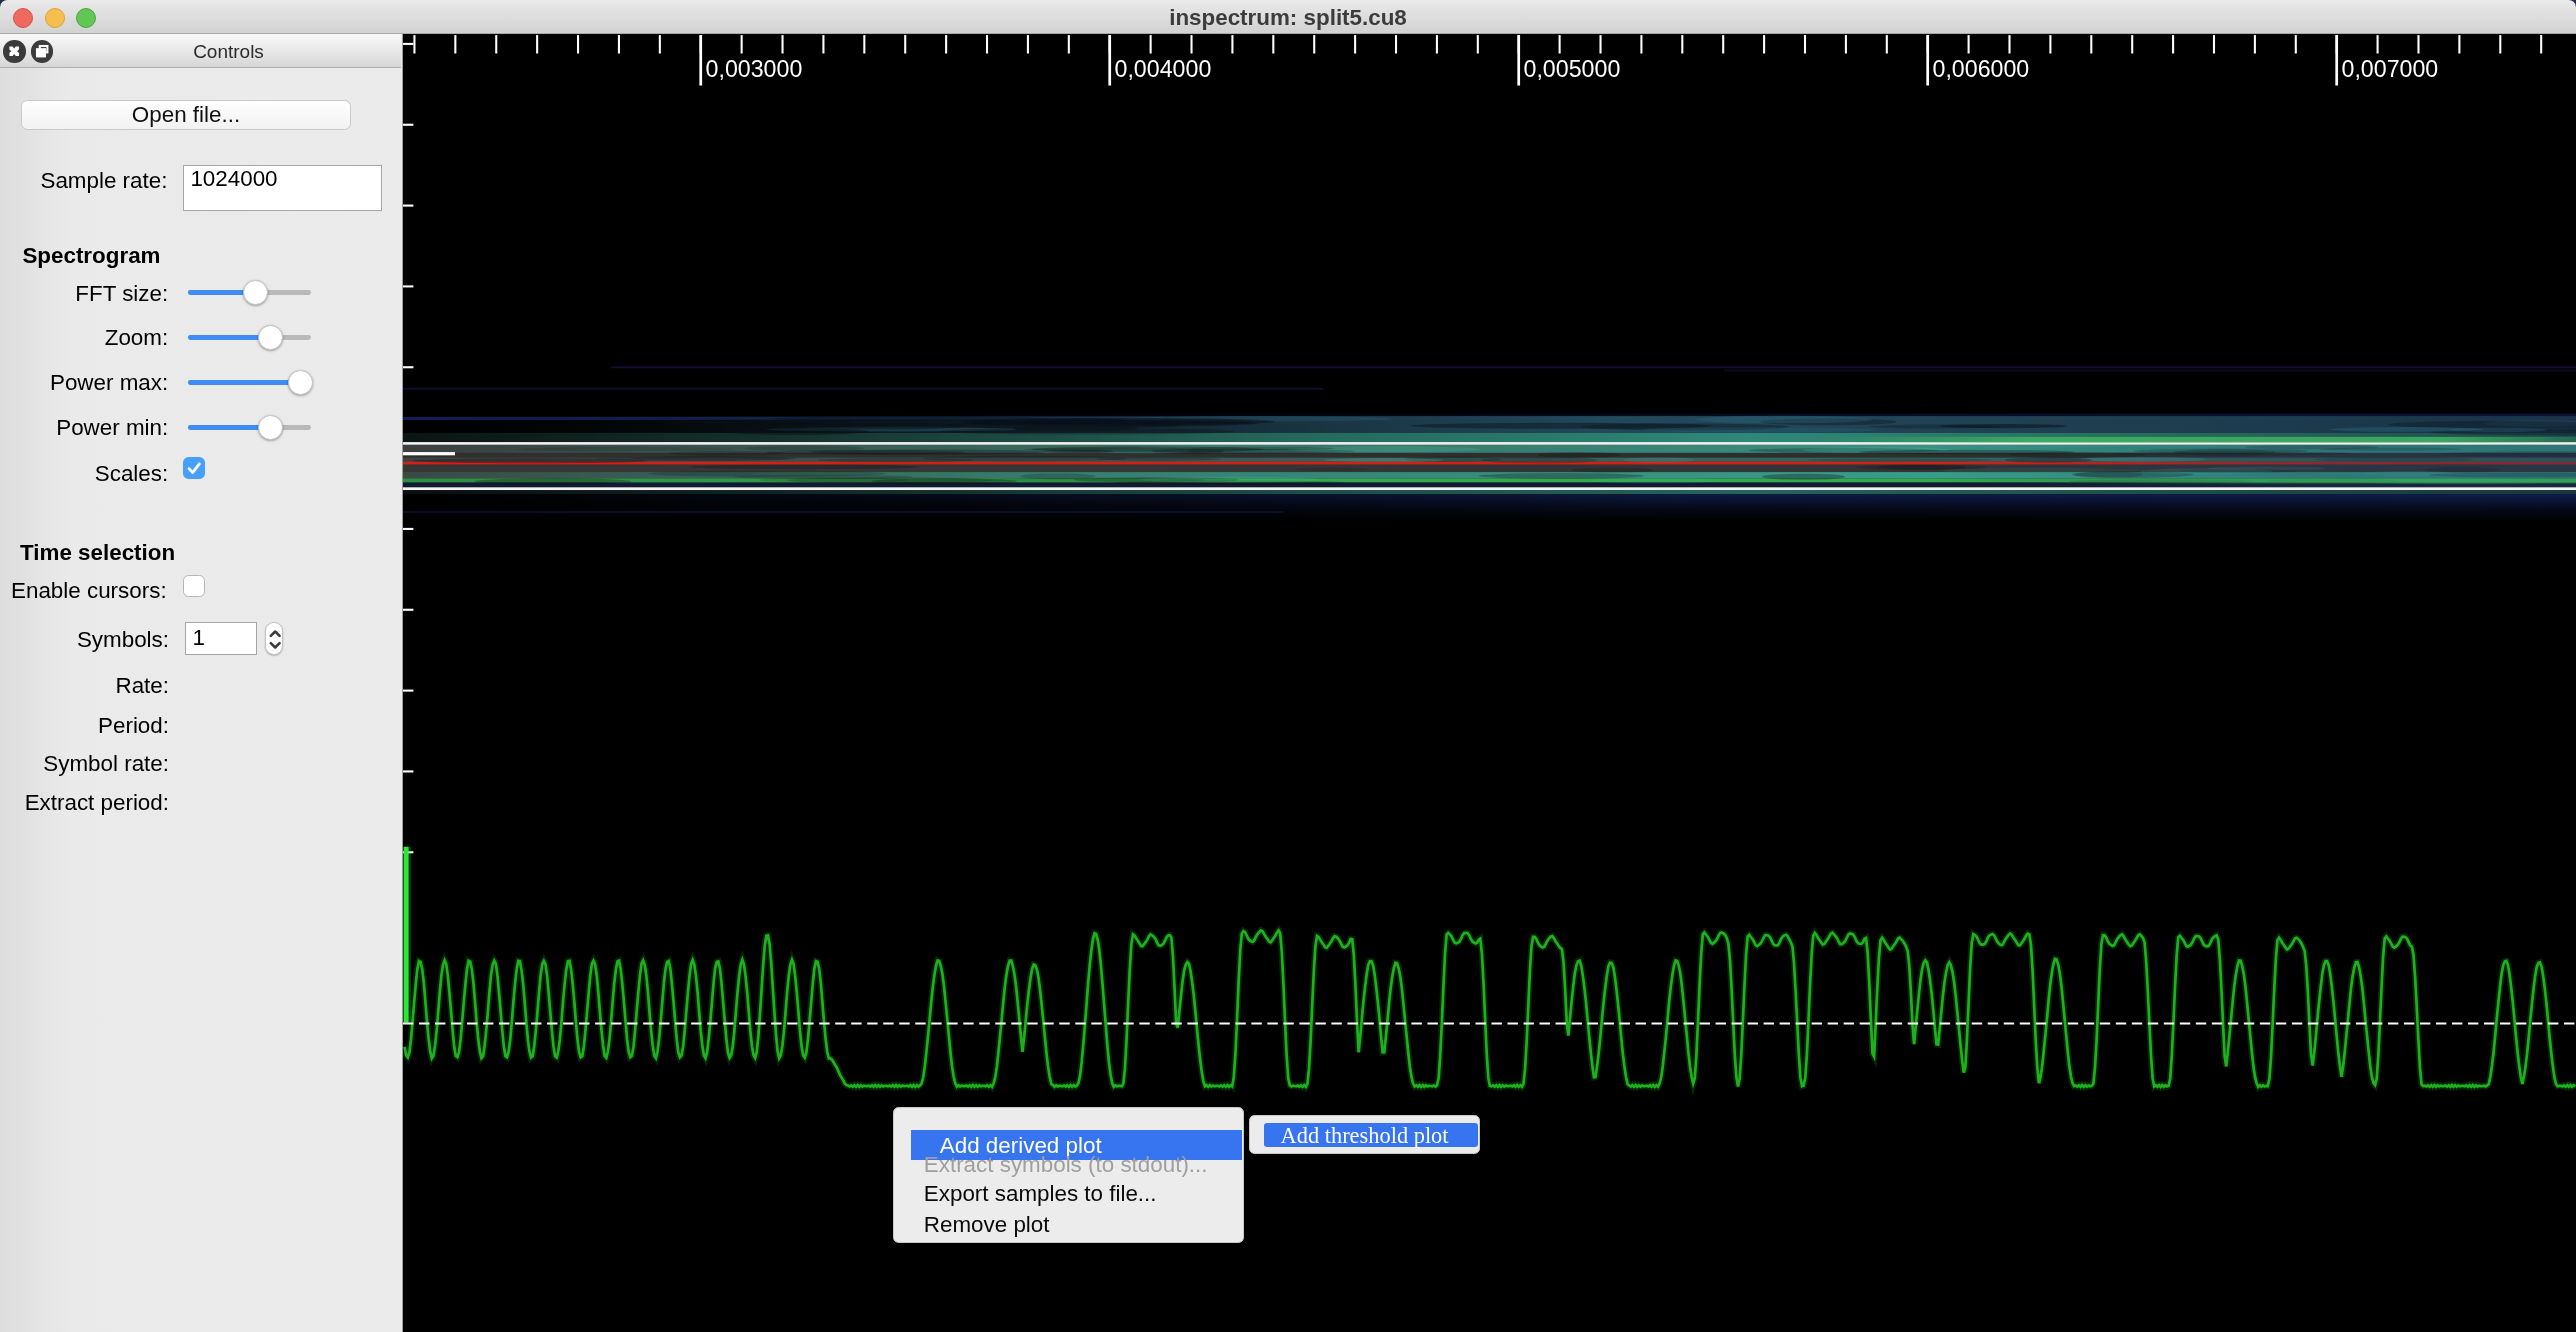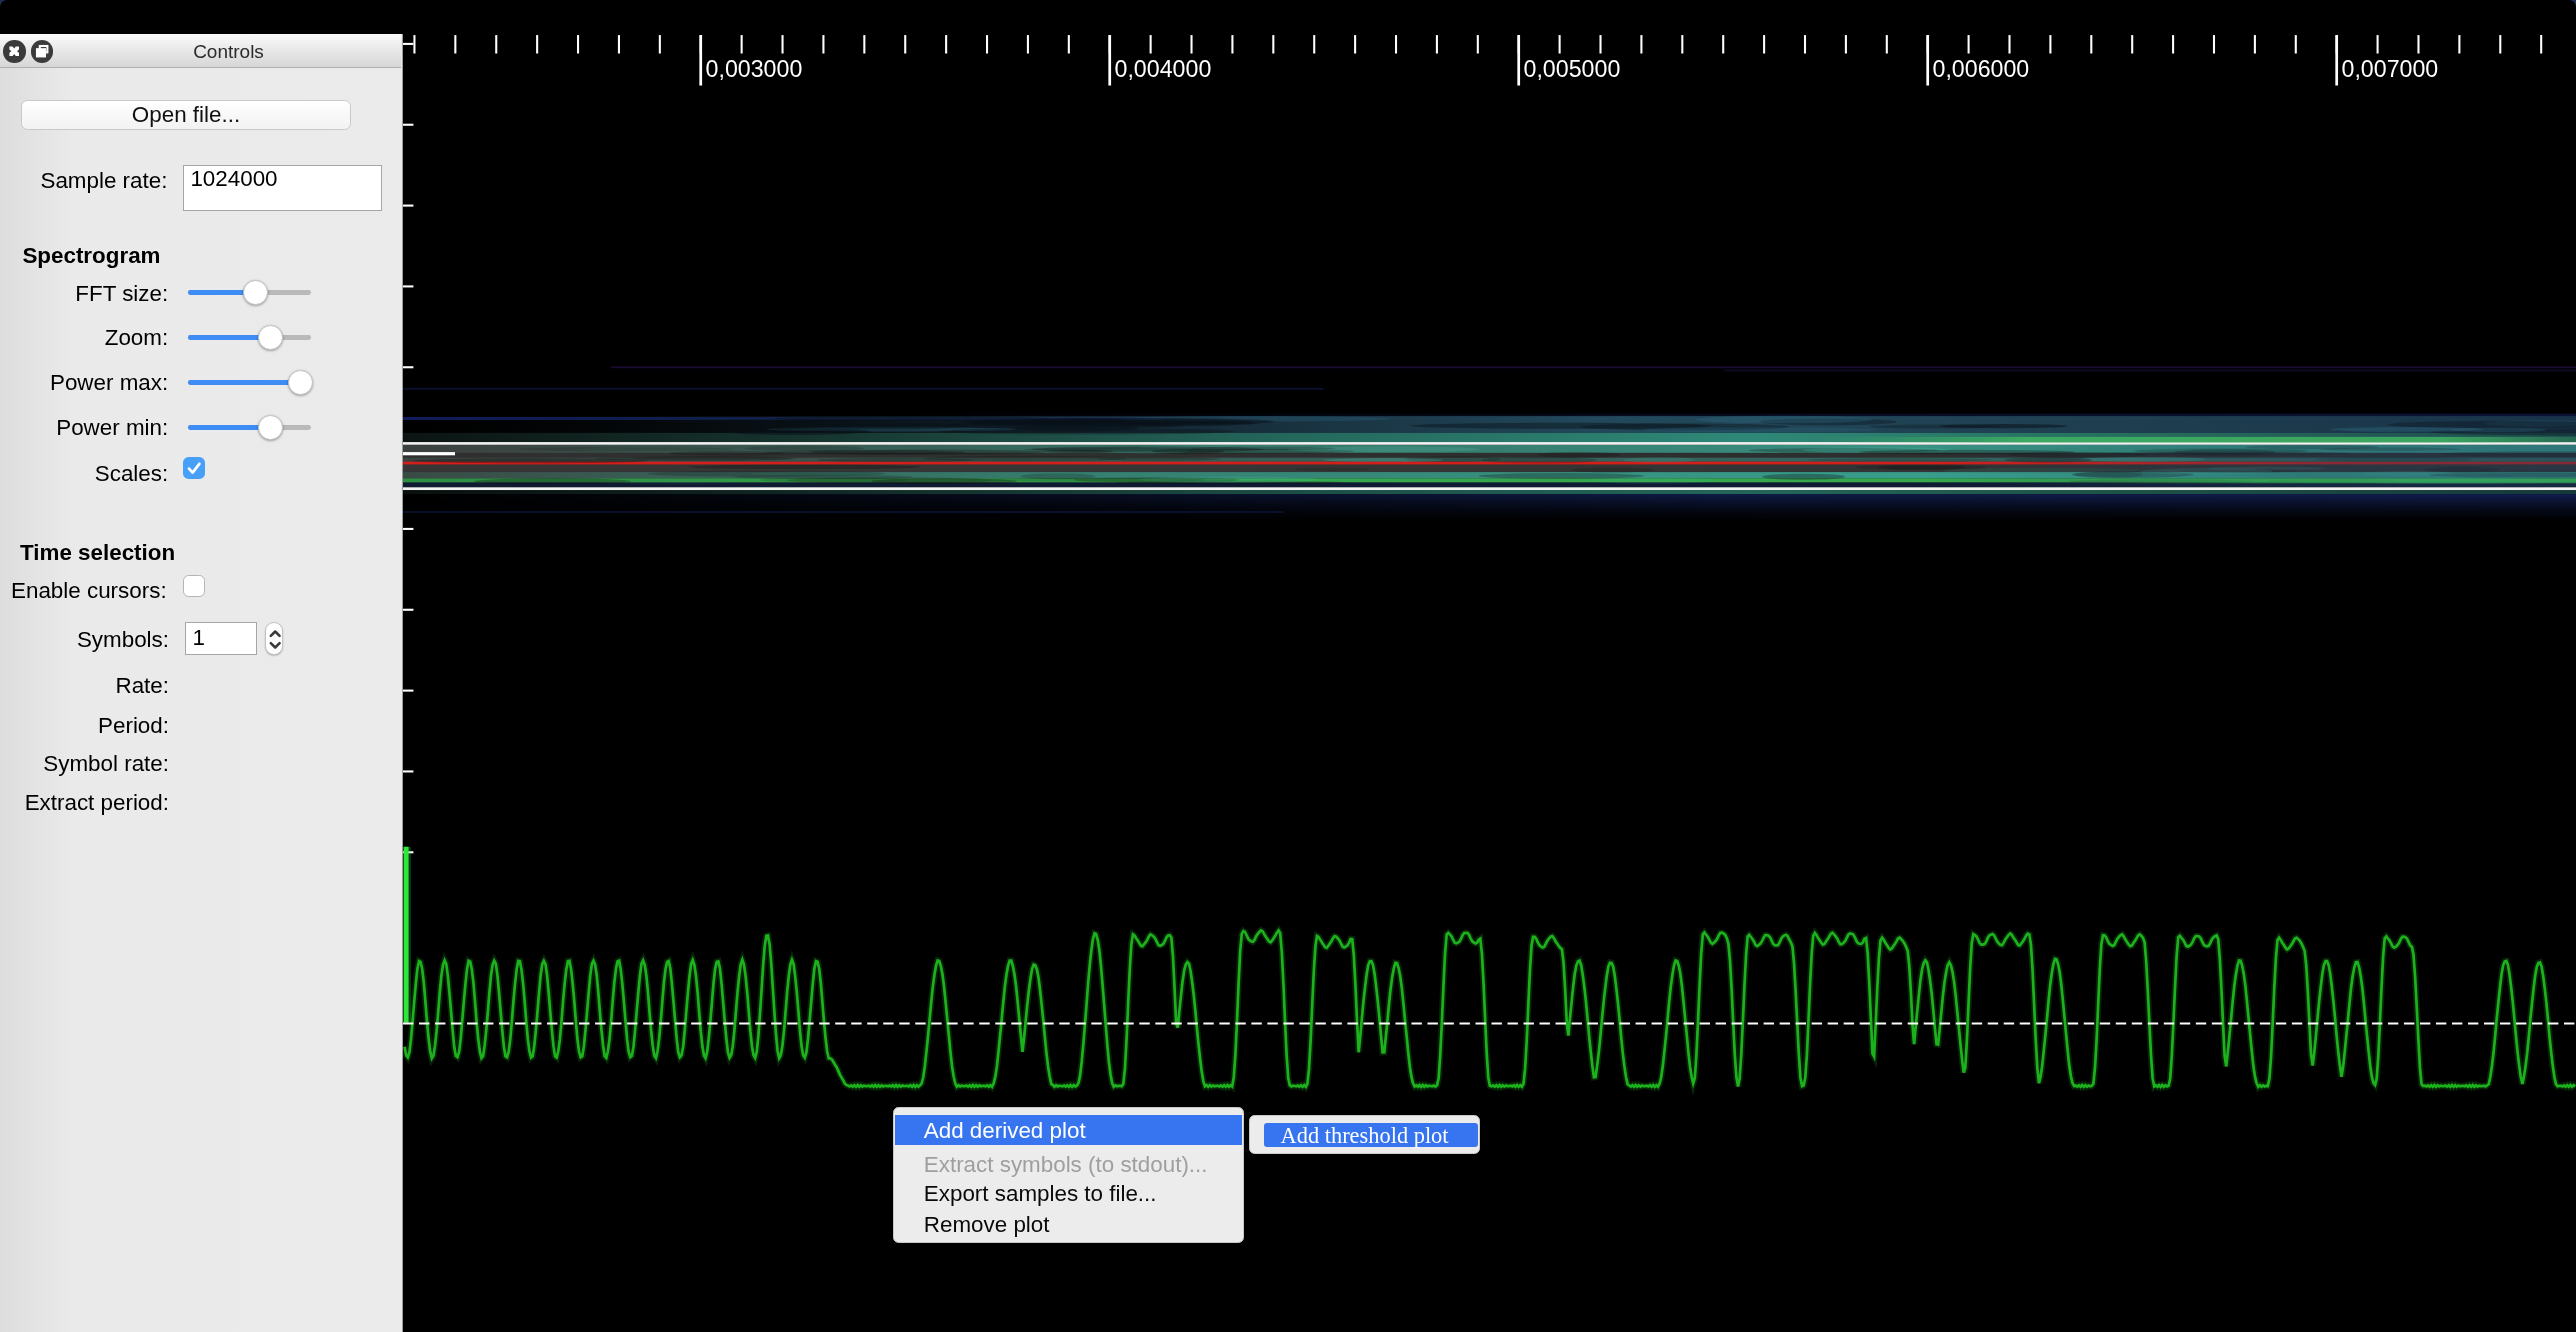--- a/index.html
+++ b/index.html
@@ -54,20 +54,26 @@
 .mi { position:absolute; left:0.8px; right:0.8px; height:30px; }
 .mi.sel { background:#3674f0; color:#fff; }
 .mi span { position:absolute; left:29px; top:3.2px; }
 #menu2row { position:absolute; left:13.6px; right:0.8px; top:7.2px; height:24px; border-radius:3.2px;
   background:#3674f0; color:#fff; }
 #menu2row span { position:absolute; left:17px; top:0px; }
 </style>
 </head>
 <body>
 <div id="win">
+  <div id="titlebar">
+    <div class="tl" id="tl-r"></div>
+      <div class="tl" id="tl-y"></div>
+      <div class="tl" id="tl-g"></div>
+    <div class="title">inspectrum: split5.cu8</div>
+  </div>
 
   <div id="sidebar">
     <div id="sbhead">
       <div class="t">Controls</div>
       <div class="dockbtn" id="dock1">
           <svg width="22.4" height="22.4" viewBox="0 0 28 28">
             <path d="M8 8 L12 8 L14 10.5 L16 8 L20 8 L20 12 L17.5 14 L20 16 L20 20 L16 20 L14 17.5 L12 20 L8 20 L8 16 L10.5 14 L8 12 Z" fill="#fff"></path>
           </svg>
         </div>
       <div class="dockbtn" id="dock2">
@@ -434,21 +440,21 @@
 <rect x="0" y="522" width="65" height="4" fill="#ffffff"></rect>
 <polyline points="2,1264.9 4,1275.7 6,1278.3 8,1272.0 10,1255.4 12,1232.6 14,1209.0 16,1186.3 18,1167.4 20,1157.9 22,1158.9 24,1168.0 26,1185.0 28,1209.0 30,1233.9 32,1254.8 34,1271.0 36,1279.4 38,1276.2 40,1263.6 42,1245.1 44,1221.7 46,1196.3 48,1175.7 50,1162.6 52,1157.0 54,1161.3 56,1176.3 58,1197.4 60,1220.5 62,1244.6 64,1265.0 66,1276.2 68,1278.0 70,1271.7 72,1255.9 74,1232.7 76,1208.5 78,1186.4 80,1167.9 82,1157.6 84,1158.6 86,1168.4 88,1185.2 90,1208.5 92,1234.0 94,1255.3 96,1270.7 98,1279.1 100,1276.7 102,1263.7 104,1244.6 106,1221.8 108,1196.7 110,1175.3 112,1162.3 114,1157.5 116,1161.3 118,1175.8 120,1197.5 122,1221.0 124,1244.2 126,1264.7 128,1276.7 130,1278.1 132,1271.1 134,1256.0 136,1233.2 138,1208.1 140,1186.2 142,1168.4 144,1157.6 146,1158.1 148,1168.6 150,1185.6 152,1208.1 154,1233.7 156,1255.8 158,1270.7 160,1278.5 162,1276.9 164,1264.1 166,1244.2 168,1221.5 170,1197.2 172,1175.3 174,1161.8 176,1157.7 178,1161.7 180,1175.4 182,1197.3 184,1221.5 186,1244.2 188,1264.2 190,1276.9 192,1278.5 194,1270.7 196,1255.8 198,1233.7 200,1208.1 202,1185.7 204,1168.6 206,1158.0 208,1157.7 210,1168.4 212,1186.1 214,1208.1 216,1233.2 218,1256.0 220,1271.1 222,1278.1 224,1276.7 226,1264.6 228,1244.2 230,1221.1 232,1197.5 234,1175.7 236,1161.4 238,1157.5 240,1162.3 242,1175.3 244,1196.8 246,1221.8 248,1244.6 250,1263.7 252,1276.8 254,1279.0 256,1270.6 258,1255.4 260,1234.0 262,1208.4 264,1185.2 266,1168.5 268,1158.5 270,1157.6 272,1168.0 274,1186.4 276,1208.4 278,1232.8 280,1255.9 282,1271.6 284,1278.0 286,1276.3 288,1264.9 290,1244.5 292,1220.6 294,1197.4 296,1176.2 298,1161.2 300,1157.1 302,1162.6 304,1175.6 306,1196.3 308,1221.7 310,1245.1 312,1263.6 314,1276.3 316,1279.3 318,1270.9 320,1254.9 322,1233.9 324,1208.9 326,1185.0 328,1168.1 330,1158.9 332,1157.8 334,1167.5 336,1186.4 338,1208.9 340,1232.6 342,1255.5 344,1272.0 346,1278.2 348,1275.8 350,1264.9 352,1245.0 354,1220.4 356,1197.0 358,1176.6 360,1161.5 362,1156.6 364,1162.6 366,1176.1 368,1196.1 370,1221.3 372,1245.5 374,1263.8 376,1275.8 378,1279.3 380,1271.4 382,1254.6 384,1233.5 386,1209.4 388,1185.2 390,1167.6 392,1158.9 394,1158.3 396,1167.2 398,1186.0 400,1209.3 402,1232.8 404,1255.0 406,1272.0 408,1278.7 410,1275.5 412,1264.6 414,1245.4 416,1220.6 418,1196.5 420,1176.7 422,1162.0 424,1156.3 426,1162.2 428,1176.5 430,1196.3 432,1220.8 434,1245.5 436,1264.3 438,1275.5 440,1279.0 442,1271.5 444,1251.4 446,1224.2 448,1193.8 450,1163.1 452,1138.8 454,1126.5 456,1125.9 458,1136.7 460,1159.7 462,1190.3 464,1221.1 466,1248.9 468,1270.2 470,1279.2 472,1275.6 474,1264.0 476,1245.6 478,1221.0 480,1196.2 482,1176.4 484,1162.4 486,1156.4 488,1161.7 490,1176.7 492,1196.7 494,1220.4 496,1245.3 498,1264.8 500,1275.6 502,1278.5 504,1272.0 506,1255.2 508,1232.6 510,1209.2 512,1186.2 514,1167.3 516,1158.1 518,1158.9 520,1167.8 522,1185.1 524,1209.2 526,1233.7 528,1254.7 530,1271.2 532,1279.5 534,1279.5 536,1281.0 538,1284.4 540,1287.8 542,1290.9 544,1295.4 546,1300.1 548,1303.5 550,1306.9 552,1310.7 554,1312.9 556,1313.4 558,1314.5 560,1313.3 562,1314.9 564,1313.0 566,1315.1 568,1312.9 570,1315.0 572,1313.1 574,1314.7 576,1313.6 578,1314.1 580,1314.1 582,1313.6 584,1314.7 586,1313.1 588,1315.0 590,1312.9 592,1315.1 594,1313.0 596,1314.9 598,1313.3 600,1314.5 602,1313.8 604,1313.9 606,1314.4 608,1313.4 610,1314.8 612,1313.0 614,1315.1 616,1312.9 618,1315.0 620,1313.1 622,1314.7 624,1313.5 626,1314.2 628,1314.0 630,1313.7 632,1314.6 634,1313.2 636,1315.0 638,1312.9 640,1315.1 642,1312.9 644,1314.9 646,1313.2 648,1310.6 650,1303.1 652,1289.3 654,1271.0 656,1251.5 658,1230.7 660,1208.9 662,1189.8 664,1175.1 666,1163.7 668,1157.1 670,1157.8 672,1164.1 674,1174.3 676,1189.8 678,1209.7 680,1230.3 682,1250.9 684,1271.7 686,1289.6 688,1302.2 690,1310.7 692,1315.0 694,1313.2 696,1314.6 698,1313.6 700,1314.1 702,1314.2 704,1313.5 706,1314.7 708,1313.1 710,1315.0 712,1312.9 714,1315.1 716,1313.0 718,1314.9 720,1313.3 722,1314.4 724,1313.9 726,1313.8 728,1314.4 730,1313.3 732,1314.9 734,1313.0 736,1315.1 738,1310.5 740,1302.7 742,1289.6 744,1271.2 746,1251.1 748,1230.7 750,1209.3 752,1189.6 754,1174.8 756,1164.0 758,1157.3 760,1157.4 762,1164.1 764,1174.7 766,1189.6 768,1209.4 770,1230.6 772,1251.0 774,1271.3 776,1254.0 778,1232.9 780,1212.0 782,1194.4 784,1179.5 786,1167.8 788,1162.4 790,1163.3 792,1168.3 794,1178.5 796,1194.4 798,1213.0 800,1232.3 802,1253.2 804,1273.5 806,1289.9 808,1302.4 810,1311.4 812,1312.9 814,1315.0 816,1313.2 818,1314.6 820,1313.7 822,1314.0 824,1314.3 826,1313.5 828,1314.8 830,1313.1 832,1315.1 834,1312.9 836,1315.1 838,1313.0 840,1314.8 842,1313.4 844,1310.3 846,1300.7 848,1283.6 850,1261.9 852,1238.2 854,1212.4 856,1186.0 858,1163.2 860,1145.0 862,1130.8 864,1123.3 866,1124.2 868,1131.3 870,1143.9 872,1163.3 874,1187.1 876,1211.9 878,1237.4 880,1262.8 882,1284.1 884,1299.6 886,1310.3 888,1314.9 890,1313.3 892,1314.4 894,1313.8 896,1313.9 898,1314.4 900,1311.3 902,1292.5 904,1256.4 906,1211.8 908,1169.2 910,1137.1 912,1124.5 914,1125.9 916,1129.4 918,1132.3 920,1135.5 922,1138.8 924,1139.3 926,1136.9 928,1134.3 930,1131.2 932,1127.0 934,1124.7 936,1125.7 938,1127.5 940,1130.0 942,1134.3 944,1138.0 946,1138.7 948,1137.9 950,1136.5 952,1132.8 954,1128.2 956,1126.0 958,1125.6 960,1128.5 962,1151.6 964,1191.5 966,1236.0 968,1241.2 970,1220.7 972,1201.4 974,1183.4 976,1169.8 978,1162.3 980,1159.3 982,1161.3 984,1170.3 986,1184.2 988,1200.6 990,1220.3 992,1242.3 994,1262.7 996,1280.6 998,1296.6 1000,1308.2 1002,1314.3 1004,1312.9 1006,1315.1 1008,1313.0 1010,1314.8 1012,1313.4 1014,1314.4 1016,1313.9 1018,1313.8 1020,1314.5 1022,1313.3 1024,1314.9 1026,1313.0 1028,1315.1 1030,1312.9 1032,1315.0 1034,1313.1 1036,1314.7 1038,1303.1 1040,1274.9 1042,1233.4 1044,1186.1 1046,1145.9 1048,1123.6 1050,1120.4 1052,1121.6 1054,1125.7 1056,1129.9 1058,1132.1 1060,1133.5 1062,1133.9 1064,1131.2 1066,1126.9 1068,1123.9 1070,1121.6 1072,1119.6 1074,1120.6 1076,1124.3 1078,1127.6 1080,1130.4 1082,1133.5 1084,1134.5 1086,1132.1 1088,1129.0 1090,1126.1 1092,1122.3 1094,1119.7 1096,1123.2 1098,1146.9 1100,1186.0 1102,1232.4 1104,1275.3 1106,1303.8 1108,1313.2 1110,1314.5 1112,1313.7 1114,1314.0 1116,1314.3 1118,1313.5 1120,1314.8 1122,1313.1 1124,1315.1 1126,1312.9 1128,1315.1 1130,1311.2 1132,1292.7 1134,1257.3 1136,1212.8 1138,1170.6 1140,1139.2 1142,1126.6 1144,1127.7 1146,1131.4 1148,1134.5 1150,1137.4 1152,1140.6 1154,1141.4 1156,1139.0 1158,1136.1 1160,1133.2 1162,1129.2 1164,1126.7 1166,1127.5 1168,1129.7 1170,1132.1 1172,1136.1 1174,1140.0 1176,1140.9 1178,1139.8 1180,1138.3 1182,1134.9 1184,1130.3 1186,1130.5 1188,1151.1 1190,1188.0 1192,1232.9 1194,1271.9 1196,1251.9 1198,1229.7 1200,1209.0 1202,1190.8 1204,1174.6 1206,1162.9 1208,1158.0 1210,1158.2 1212,1163.0 1214,1174.4 1216,1190.8 1218,1209.2 1220,1229.6 1222,1251.8 1224,1272.0 1226,1271.9 1228,1252.5 1230,1232.3 1232,1211.1 1234,1192.0 1236,1177.6 1238,1166.8 1240,1160.2 1242,1160.5 1244,1167.0 1246,1177.2 1248,1192.0 1250,1211.6 1252,1232.1 1254,1252.1 1256,1272.3 1258,1290.2 1260,1302.7 1262,1310.6 1264,1314.6 1266,1313.2 1268,1315.0 1270,1312.9 1272,1315.1 1274,1312.9 1276,1315.0 1278,1313.2 1280,1314.6 1282,1313.7 1284,1314.0 1286,1314.3 1288,1313.5 1290,1314.8 1292,1313.1 1294,1304.2 1296,1274.7 1298,1233.6 1300,1188.3 1302,1147.9 1304,1124.5 1306,1122.7 1308,1124.6 1310,1127.0 1312,1131.3 1314,1135.0 1316,1135.7 1318,1134.9 1320,1133.5 1322,1129.8 1324,1125.2 1326,1123.0 1328,1122.6 1330,1122.8 1332,1125.3 1334,1129.9 1336,1133.3 1338,1134.8 1340,1135.9 1342,1135.0 1344,1131.1 1346,1129.8 1348,1148.5 1350,1184.4 1352,1229.1 1354,1273.0 1356,1303.9 1358,1313.9 1360,1314.4 1362,1313.3 1364,1314.9 1366,1313.0 1368,1315.1 1370,1312.9 1372,1315.0 1374,1313.1 1376,1314.7 1378,1313.5 1380,1314.2 1382,1314.1 1384,1313.6 1386,1314.6 1388,1313.2 1390,1315.0 1392,1312.9 1394,1315.1 1396,1313.0 1398,1314.9 1400,1311.2 1402,1291.7 1404,1257.7 1406,1213.6 1408,1169.8 1410,1138.7 1412,1127.6 1414,1127.7 1416,1130.4 1418,1135.0 1420,1138.2 1422,1139.8 1424,1141.0 1426,1140.0 1428,1136.0 1430,1132.2 1432,1129.7 1434,1127.4 1436,1126.7 1438,1129.3 1440,1133.1 1442,1136.0 1444,1139.0 1446,1141.5 1448,1143.1 1450,1159.6 1452,1192.5 1454,1234.0 1456,1251.1 1458,1229.8 1460,1209.8 1462,1190.4 1464,1174.0 1466,1163.6 1468,1158.3 1470,1157.3 1472,1163.1 1474,1175.2 1476,1190.3 1478,1208.6 1480,1230.3 1482,1252.0 1484,1271.2 1486,1288.7 1488,1303.1 1490,1302.8 1492,1288.8 1494,1272.3 1496,1252.8 1498,1230.8 1500,1210.2 1502,1192.4 1504,1176.5 1506,1164.8 1508,1159.9 1510,1160.2 1512,1165.0 1514,1176.1 1516,1192.4 1518,1210.6 1520,1230.6 1522,1252.5 1524,1272.6 1526,1289.0 1528,1302.4 1530,1311.7 1532,1313.4 1534,1314.8 1536,1313.0 1538,1315.1 1540,1312.9 1542,1315.0 1544,1313.1 1546,1314.7 1548,1313.5 1550,1314.2 1552,1314.1 1554,1313.7 1556,1314.6 1558,1313.2 1560,1315.0 1562,1312.9 1564,1315.1 1566,1312.9 1568,1314.9 1570,1310.9 1572,1303.2 1574,1289.0 1576,1271.0 1578,1251.8 1580,1230.6 1582,1208.7 1584,1190.0 1586,1175.2 1588,1163.4 1590,1157.2 1592,1158.0 1594,1163.9 1596,1174.1 1598,1190.0 1600,1209.8 1602,1230.1 1604,1250.9 1606,1271.9 1608,1289.5 1610,1302.1 1612,1310.9 1614,1304.4 1616,1275.1 1618,1233.1 1620,1188.1 1622,1148.5 1624,1124.5 1626,1122.1 1628,1124.8 1630,1127.5 1632,1130.8 1634,1134.8 1636,1136.3 1638,1134.9 1640,1132.9 1642,1130.1 1644,1125.6 1646,1122.5 1648,1122.4 1650,1123.4 1652,1125.2 1654,1129.4 1656,1136.3 1658,1157.7 1660,1192.9 1662,1235.4 1664,1274.9 1666,1302.8 1668,1314.7 1670,1304.6 1672,1275.7 1674,1234.5 1676,1190.2 1678,1151.0 1680,1127.4 1682,1125.2 1684,1127.8 1686,1130.4 1688,1133.8 1690,1137.9 1692,1139.3 1694,1137.9 1696,1136.0 1698,1133.1 1700,1128.6 1702,1125.5 1704,1125.4 1706,1126.3 1708,1128.2 1710,1132.4 1712,1136.6 1714,1138.2 1716,1138.4 1718,1137.9 1720,1134.6 1722,1130.0 1724,1127.2 1726,1125.8 1728,1125.0 1730,1126.7 1732,1131.0 1734,1134.6 1736,1139.4 1738,1160.9 1740,1195.7 1742,1235.5 1744,1274.3 1746,1303.9 1748,1314.3 1750,1313.5 1752,1303.9 1754,1276.0 1756,1233.8 1758,1188.0 1760,1149.4 1762,1126.3 1764,1122.7 1766,1125.3 1768,1129.2 1770,1132.0 1772,1135.0 1774,1137.4 1776,1136.6 1778,1133.4 1780,1130.5 1782,1127.3 1784,1123.7 1786,1122.6 1788,1124.5 1790,1127.0 1792,1129.9 1794,1134.1 1796,1137.0 1798,1136.6 1800,1135.0 1802,1132.9 1804,1128.7 1806,1124.6 1808,1123.4 1810,1123.8 1812,1124.9 1814,1128.2 1816,1132.9 1818,1135.6 1820,1136.3 1822,1136.5 1824,1134.6 1826,1130.1 1828,1129.1 1830,1148.4 1832,1184.8 1834,1229.9 1836,1273.7 1838,1277.3 1840,1236.4 1842,1192.1 1844,1154.8 1846,1132.1 1848,1128.7 1850,1131.4 1852,1135.1 1854,1137.9 1856,1141.1 1858,1143.5 1860,1142.5 1862,1139.4 1864,1136.7 1866,1133.3 1868,1129.6 1870,1128.7 1872,1130.6 1874,1132.9 1876,1135.9 1878,1140.2 1880,1145.4 1882,1164.0 1884,1196.8 1886,1237.3 1888,1261.8 1890,1240.3 1892,1219.7 1894,1199.9 1896,1181.5 1898,1168.1 1900,1160.5 1902,1157.0 1904,1159.3 1906,1168.7 1908,1182.4 1910,1198.9 1912,1219.3 1914,1241.4 1916,1261.8 1918,1262.2 1920,1242.5 1922,1221.8 1924,1201.1 1926,1184.2 1928,1171.8 1930,1162.8 1932,1159.4 1934,1163.1 1936,1171.7 1938,1184.0 1940,1201.3 1942,1221.9 1944,1242.2 1946,1262.2 1948,1281.7 1950,1297.2 1952,1291.3 1954,1256.0 1956,1212.3 1958,1168.0 1960,1135.3 1962,1124.3 1964,1125.5 1966,1127.3 1968,1131.3 1970,1135.6 1972,1137.4 1974,1137.4 1976,1136.8 1978,1133.8 1980,1129.1 1982,1126.0 1984,1124.9 1986,1124.2 1988,1125.7 1990,1129.9 1992,1133.7 1994,1135.9 1996,1137.8 1998,1138.0 2000,1134.9 2002,1130.9 2004,1128.1 2006,1125.4 2008,1123.5 2010,1124.9 2012,1128.4 2014,1131.4 2016,1134.5 2018,1137.8 2020,1138.3 2022,1135.9 2024,1133.2 2026,1130.2 2028,1126.1 2030,1123.7 2032,1124.6 2034,1137.3 2036,1168.9 2038,1212.7 2040,1257.3 2042,1291.7 2044,1310.5 2046,1302.8 2048,1289.1 2050,1270.5 2052,1250.6 2054,1229.7 2056,1207.7 2058,1188.1 2060,1173.2 2062,1161.9 2064,1155.2 2066,1155.7 2068,1162.2 2070,1172.6 2072,1188.2 2074,1208.3 2076,1229.4 2078,1250.1 2080,1271.0 2082,1289.4 2084,1302.2 2086,1310.6 2088,1314.2 2090,1313.5 2092,1314.7 2094,1313.1 2096,1315.0 2098,1312.9 2100,1315.1 2102,1313.0 2104,1314.9 2106,1313.4 2108,1314.4 2110,1313.9 2112,1311.2 2114,1291.5 2116,1257.0 2118,1212.6 2120,1168.2 2122,1136.8 2124,1125.6 2126,1125.7 2128,1128.3 2130,1133.0 2132,1136.3 2134,1137.8 2136,1139.0 2138,1138.0 2140,1134.0 2142,1130.1 2144,1127.7 2146,1125.5 2148,1124.7 2150,1127.3 2152,1131.1 2154,1134.0 2156,1137.0 2158,1139.4 2160,1138.6 2162,1135.4 2164,1132.6 2166,1129.3 2168,1125.7 2170,1124.6 2172,1126.5 2174,1129.0 2176,1134.5 2178,1158.5 2180,1195.6 2182,1236.7 2184,1275.5 2186,1304.2 2188,1314.6 2190,1313.2 2192,1315.0 2194,1312.9 2196,1315.1 2198,1312.9 2200,1315.0 2202,1313.2 2204,1314.6 2206,1313.7 2208,1304.6 2210,1275.7 2212,1235.1 2214,1191.0 2216,1151.7 2218,1128.4 2220,1126.4 2222,1128.8 2224,1131.2 2226,1135.0 2228,1139.0 2230,1140.0 2232,1138.8 2234,1137.2 2236,1134.0 2238,1129.4 2240,1126.7 2242,1126.6 2244,1127.1 2246,1129.2 2248,1133.7 2250,1137.5 2252,1139.0 2254,1139.6 2256,1139.0 2258,1135.4 2260,1131.0 2262,1128.4 2264,1126.8 2266,1125.8 2268,1130.6 2270,1155.1 2272,1193.0 2274,1236.2 2276,1276.6 2278,1289.6 2280,1271.2 2282,1251.2 2284,1230.7 2286,1209.2 2288,1189.6 2290,1174.9 2292,1164.0 2294,1157.3 2296,1157.5 2298,1164.1 2300,1174.6 2302,1189.6 2304,1209.5 2306,1230.6 2308,1251.0 2310,1271.4 2312,1289.7 2314,1302.6 2316,1310.5 2318,1315.1 2320,1313.0 2322,1314.9 2324,1313.3 2326,1314.5 2328,1313.8 2330,1314.0 2332,1304.5 2334,1277.2 2336,1236.3 2338,1192.3 2340,1154.8 2342,1131.9 2344,1128.7 2346,1131.5 2348,1135.0 2350,1137.8 2352,1141.2 2354,1143.5 2356,1142.3 2358,1139.5 2360,1136.8 2362,1133.2 2364,1129.5 2366,1128.8 2368,1130.6 2370,1132.7 2372,1135.9 2374,1140.4 2376,1145.3 2378,1163.9 2380,1197.0 2382,1237.4 2384,1275.1 2386,1288.5 2388,1272.0 2390,1251.8 2392,1229.6 2394,1209.1 2396,1190.8 2398,1174.5 2400,1163.0 2402,1158.1 2404,1158.1 2406,1163.0 2408,1174.5 2410,1190.8 2412,1209.1 2414,1229.6 2416,1251.9 2418,1272.0 2420,1288.5 2422,1302.5 2424,1290.0 2426,1272.0 2428,1251.8 2430,1231.6 2432,1210.9 2434,1191.2 2436,1176.3 2438,1166.0 2440,1159.5 2442,1159.2 2444,1165.8 2446,1176.7 2448,1191.2 2450,1210.5 2452,1231.8 2454,1252.1 2456,1271.7 2458,1289.8 2460,1303.0 2462,1310.5 2464,1312.9 2466,1304.7 2468,1276.1 2470,1235.4 2472,1191.6 2474,1152.7 2476,1129.4 2478,1127.2 2480,1129.8 2482,1132.3 2484,1135.9 2486,1139.9 2488,1141.2 2490,1139.8 2492,1138.0 2494,1135.1 2496,1130.5 2498,1127.6 2500,1127.5 2502,1128.3 2504,1130.2 2506,1134.5 2508,1138.6 2510,1140.1 2512,1150.4 2514,1177.6 2516,1214.7 2518,1254.9 2520,1290.8 2522,1311.9 2524,1314.0 2526,1313.7 2528,1314.5 2530,1313.3 2532,1314.9 2534,1313.0 2536,1315.1 2538,1312.9 2540,1315.0 2542,1313.2 2544,1314.6 2546,1313.6 2548,1314.1 2550,1314.2 2552,1313.5 2554,1314.7 2556,1313.1 2558,1315.0 2560,1312.9 2562,1315.1 2564,1313.0 2566,1314.9 2568,1313.4 2570,1314.4 2572,1313.9 2574,1313.8 2576,1314.4 2578,1313.3 2580,1314.9 2582,1313.0 2584,1315.1 2586,1312.9 2588,1315.0 2590,1313.1 2592,1314.7 2594,1313.6 2596,1314.2 2598,1314.1 2600,1313.6 2602,1314.6 2604,1313.2 2606,1311.6 2608,1302.2 2610,1288.7 2612,1272.2 2614,1251.6 2616,1229.5 2618,1209.4 2620,1190.7 2622,1174.2 2624,1163.2 2626,1158.3 2628,1157.8 2630,1162.9 2632,1174.8 2634,1190.7 2636,1208.8 2638,1229.8 2640,1252.0 2642,1271.7 2644,1288.5 2646,1302.8 2648,1311.6 2650,1302.3 2652,1289.1 2654,1272.7 2656,1252.3 2658,1230.6 2660,1210.8 2662,1192.3 2664,1175.9 2666,1165.1 2668,1160.3 2670,1159.7 2672,1164.8 2674,1176.6 2676,1192.3 2678,1210.1 2680,1231.0 2682,1252.9 2684,1272.1 2686,1288.8 2688,1303.0 2690,1311.6 2692,1314.3 2694,1313.9 2696,1313.8 2698,1314.5 2700,1313.3 2702,1314.9 2704,1313.0 2706,1315.1 2708,1312.9 2710,1315.0 2712,1313.2 2714,1314.6" fill="none" stroke="#25c525" stroke-width="8" opacity="0.18"></polyline>
 <polyline points="2,1264.9 4,1275.7 6,1278.3 8,1272.0 10,1255.4 12,1232.6 14,1209.0 16,1186.3 18,1167.4 20,1157.9 22,1158.9 24,1168.0 26,1185.0 28,1209.0 30,1233.9 32,1254.8 34,1271.0 36,1279.4 38,1276.2 40,1263.6 42,1245.1 44,1221.7 46,1196.3 48,1175.7 50,1162.6 52,1157.0 54,1161.3 56,1176.3 58,1197.4 60,1220.5 62,1244.6 64,1265.0 66,1276.2 68,1278.0 70,1271.7 72,1255.9 74,1232.7 76,1208.5 78,1186.4 80,1167.9 82,1157.6 84,1158.6 86,1168.4 88,1185.2 90,1208.5 92,1234.0 94,1255.3 96,1270.7 98,1279.1 100,1276.7 102,1263.7 104,1244.6 106,1221.8 108,1196.7 110,1175.3 112,1162.3 114,1157.5 116,1161.3 118,1175.8 120,1197.5 122,1221.0 124,1244.2 126,1264.7 128,1276.7 130,1278.1 132,1271.1 134,1256.0 136,1233.2 138,1208.1 140,1186.2 142,1168.4 144,1157.6 146,1158.1 148,1168.6 150,1185.6 152,1208.1 154,1233.7 156,1255.8 158,1270.7 160,1278.5 162,1276.9 164,1264.1 166,1244.2 168,1221.5 170,1197.2 172,1175.3 174,1161.8 176,1157.7 178,1161.7 180,1175.4 182,1197.3 184,1221.5 186,1244.2 188,1264.2 190,1276.9 192,1278.5 194,1270.7 196,1255.8 198,1233.7 200,1208.1 202,1185.7 204,1168.6 206,1158.0 208,1157.7 210,1168.4 212,1186.1 214,1208.1 216,1233.2 218,1256.0 220,1271.1 222,1278.1 224,1276.7 226,1264.6 228,1244.2 230,1221.1 232,1197.5 234,1175.7 236,1161.4 238,1157.5 240,1162.3 242,1175.3 244,1196.8 246,1221.8 248,1244.6 250,1263.7 252,1276.8 254,1279.0 256,1270.6 258,1255.4 260,1234.0 262,1208.4 264,1185.2 266,1168.5 268,1158.5 270,1157.6 272,1168.0 274,1186.4 276,1208.4 278,1232.8 280,1255.9 282,1271.6 284,1278.0 286,1276.3 288,1264.9 290,1244.5 292,1220.6 294,1197.4 296,1176.2 298,1161.2 300,1157.1 302,1162.6 304,1175.6 306,1196.3 308,1221.7 310,1245.1 312,1263.6 314,1276.3 316,1279.3 318,1270.9 320,1254.9 322,1233.9 324,1208.9 326,1185.0 328,1168.1 330,1158.9 332,1157.8 334,1167.5 336,1186.4 338,1208.9 340,1232.6 342,1255.5 344,1272.0 346,1278.2 348,1275.8 350,1264.9 352,1245.0 354,1220.4 356,1197.0 358,1176.6 360,1161.5 362,1156.6 364,1162.6 366,1176.1 368,1196.1 370,1221.3 372,1245.5 374,1263.8 376,1275.8 378,1279.3 380,1271.4 382,1254.6 384,1233.5 386,1209.4 388,1185.2 390,1167.6 392,1158.9 394,1158.3 396,1167.2 398,1186.0 400,1209.3 402,1232.8 404,1255.0 406,1272.0 408,1278.7 410,1275.5 412,1264.6 414,1245.4 416,1220.6 418,1196.5 420,1176.7 422,1162.0 424,1156.3 426,1162.2 428,1176.5 430,1196.3 432,1220.8 434,1245.5 436,1264.3 438,1275.5 440,1279.0 442,1271.5 444,1251.4 446,1224.2 448,1193.8 450,1163.1 452,1138.8 454,1126.5 456,1125.9 458,1136.7 460,1159.7 462,1190.3 464,1221.1 466,1248.9 468,1270.2 470,1279.2 472,1275.6 474,1264.0 476,1245.6 478,1221.0 480,1196.2 482,1176.4 484,1162.4 486,1156.4 488,1161.7 490,1176.7 492,1196.7 494,1220.4 496,1245.3 498,1264.8 500,1275.6 502,1278.5 504,1272.0 506,1255.2 508,1232.6 510,1209.2 512,1186.2 514,1167.3 516,1158.1 518,1158.9 520,1167.8 522,1185.1 524,1209.2 526,1233.7 528,1254.7 530,1271.2 532,1279.5 534,1279.5 536,1281.0 538,1284.4 540,1287.8 542,1290.9 544,1295.4 546,1300.1 548,1303.5 550,1306.9 552,1310.7 554,1312.9 556,1313.4 558,1314.5 560,1313.3 562,1314.9 564,1313.0 566,1315.1 568,1312.9 570,1315.0 572,1313.1 574,1314.7 576,1313.6 578,1314.1 580,1314.1 582,1313.6 584,1314.7 586,1313.1 588,1315.0 590,1312.9 592,1315.1 594,1313.0 596,1314.9 598,1313.3 600,1314.5 602,1313.8 604,1313.9 606,1314.4 608,1313.4 610,1314.8 612,1313.0 614,1315.1 616,1312.9 618,1315.0 620,1313.1 622,1314.7 624,1313.5 626,1314.2 628,1314.0 630,1313.7 632,1314.6 634,1313.2 636,1315.0 638,1312.9 640,1315.1 642,1312.9 644,1314.9 646,1313.2 648,1310.6 650,1303.1 652,1289.3 654,1271.0 656,1251.5 658,1230.7 660,1208.9 662,1189.8 664,1175.1 666,1163.7 668,1157.1 670,1157.8 672,1164.1 674,1174.3 676,1189.8 678,1209.7 680,1230.3 682,1250.9 684,1271.7 686,1289.6 688,1302.2 690,1310.7 692,1315.0 694,1313.2 696,1314.6 698,1313.6 700,1314.1 702,1314.2 704,1313.5 706,1314.7 708,1313.1 710,1315.0 712,1312.9 714,1315.1 716,1313.0 718,1314.9 720,1313.3 722,1314.4 724,1313.9 726,1313.8 728,1314.4 730,1313.3 732,1314.9 734,1313.0 736,1315.1 738,1310.5 740,1302.7 742,1289.6 744,1271.2 746,1251.1 748,1230.7 750,1209.3 752,1189.6 754,1174.8 756,1164.0 758,1157.3 760,1157.4 762,1164.1 764,1174.7 766,1189.6 768,1209.4 770,1230.6 772,1251.0 774,1271.3 776,1254.0 778,1232.9 780,1212.0 782,1194.4 784,1179.5 786,1167.8 788,1162.4 790,1163.3 792,1168.3 794,1178.5 796,1194.4 798,1213.0 800,1232.3 802,1253.2 804,1273.5 806,1289.9 808,1302.4 810,1311.4 812,1312.9 814,1315.0 816,1313.2 818,1314.6 820,1313.7 822,1314.0 824,1314.3 826,1313.5 828,1314.8 830,1313.1 832,1315.1 834,1312.9 836,1315.1 838,1313.0 840,1314.8 842,1313.4 844,1310.3 846,1300.7 848,1283.6 850,1261.9 852,1238.2 854,1212.4 856,1186.0 858,1163.2 860,1145.0 862,1130.8 864,1123.3 866,1124.2 868,1131.3 870,1143.9 872,1163.3 874,1187.1 876,1211.9 878,1237.4 880,1262.8 882,1284.1 884,1299.6 886,1310.3 888,1314.9 890,1313.3 892,1314.4 894,1313.8 896,1313.9 898,1314.4 900,1311.3 902,1292.5 904,1256.4 906,1211.8 908,1169.2 910,1137.1 912,1124.5 914,1125.9 916,1129.4 918,1132.3 920,1135.5 922,1138.8 924,1139.3 926,1136.9 928,1134.3 930,1131.2 932,1127.0 934,1124.7 936,1125.7 938,1127.5 940,1130.0 942,1134.3 944,1138.0 946,1138.7 948,1137.9 950,1136.5 952,1132.8 954,1128.2 956,1126.0 958,1125.6 960,1128.5 962,1151.6 964,1191.5 966,1236.0 968,1241.2 970,1220.7 972,1201.4 974,1183.4 976,1169.8 978,1162.3 980,1159.3 982,1161.3 984,1170.3 986,1184.2 988,1200.6 990,1220.3 992,1242.3 994,1262.7 996,1280.6 998,1296.6 1000,1308.2 1002,1314.3 1004,1312.9 1006,1315.1 1008,1313.0 1010,1314.8 1012,1313.4 1014,1314.4 1016,1313.9 1018,1313.8 1020,1314.5 1022,1313.3 1024,1314.9 1026,1313.0 1028,1315.1 1030,1312.9 1032,1315.0 1034,1313.1 1036,1314.7 1038,1303.1 1040,1274.9 1042,1233.4 1044,1186.1 1046,1145.9 1048,1123.6 1050,1120.4 1052,1121.6 1054,1125.7 1056,1129.9 1058,1132.1 1060,1133.5 1062,1133.9 1064,1131.2 1066,1126.9 1068,1123.9 1070,1121.6 1072,1119.6 1074,1120.6 1076,1124.3 1078,1127.6 1080,1130.4 1082,1133.5 1084,1134.5 1086,1132.1 1088,1129.0 1090,1126.1 1092,1122.3 1094,1119.7 1096,1123.2 1098,1146.9 1100,1186.0 1102,1232.4 1104,1275.3 1106,1303.8 1108,1313.2 1110,1314.5 1112,1313.7 1114,1314.0 1116,1314.3 1118,1313.5 1120,1314.8 1122,1313.1 1124,1315.1 1126,1312.9 1128,1315.1 1130,1311.2 1132,1292.7 1134,1257.3 1136,1212.8 1138,1170.6 1140,1139.2 1142,1126.6 1144,1127.7 1146,1131.4 1148,1134.5 1150,1137.4 1152,1140.6 1154,1141.4 1156,1139.0 1158,1136.1 1160,1133.2 1162,1129.2 1164,1126.7 1166,1127.5 1168,1129.7 1170,1132.1 1172,1136.1 1174,1140.0 1176,1140.9 1178,1139.8 1180,1138.3 1182,1134.9 1184,1130.3 1186,1130.5 1188,1151.1 1190,1188.0 1192,1232.9 1194,1271.9 1196,1251.9 1198,1229.7 1200,1209.0 1202,1190.8 1204,1174.6 1206,1162.9 1208,1158.0 1210,1158.2 1212,1163.0 1214,1174.4 1216,1190.8 1218,1209.2 1220,1229.6 1222,1251.8 1224,1272.0 1226,1271.9 1228,1252.5 1230,1232.3 1232,1211.1 1234,1192.0 1236,1177.6 1238,1166.8 1240,1160.2 1242,1160.5 1244,1167.0 1246,1177.2 1248,1192.0 1250,1211.6 1252,1232.1 1254,1252.1 1256,1272.3 1258,1290.2 1260,1302.7 1262,1310.6 1264,1314.6 1266,1313.2 1268,1315.0 1270,1312.9 1272,1315.1 1274,1312.9 1276,1315.0 1278,1313.2 1280,1314.6 1282,1313.7 1284,1314.0 1286,1314.3 1288,1313.5 1290,1314.8 1292,1313.1 1294,1304.2 1296,1274.7 1298,1233.6 1300,1188.3 1302,1147.9 1304,1124.5 1306,1122.7 1308,1124.6 1310,1127.0 1312,1131.3 1314,1135.0 1316,1135.7 1318,1134.9 1320,1133.5 1322,1129.8 1324,1125.2 1326,1123.0 1328,1122.6 1330,1122.8 1332,1125.3 1334,1129.9 1336,1133.3 1338,1134.8 1340,1135.9 1342,1135.0 1344,1131.1 1346,1129.8 1348,1148.5 1350,1184.4 1352,1229.1 1354,1273.0 1356,1303.9 1358,1313.9 1360,1314.4 1362,1313.3 1364,1314.9 1366,1313.0 1368,1315.1 1370,1312.9 1372,1315.0 1374,1313.1 1376,1314.7 1378,1313.5 1380,1314.2 1382,1314.1 1384,1313.6 1386,1314.6 1388,1313.2 1390,1315.0 1392,1312.9 1394,1315.1 1396,1313.0 1398,1314.9 1400,1311.2 1402,1291.7 1404,1257.7 1406,1213.6 1408,1169.8 1410,1138.7 1412,1127.6 1414,1127.7 1416,1130.4 1418,1135.0 1420,1138.2 1422,1139.8 1424,1141.0 1426,1140.0 1428,1136.0 1430,1132.2 1432,1129.7 1434,1127.4 1436,1126.7 1438,1129.3 1440,1133.1 1442,1136.0 1444,1139.0 1446,1141.5 1448,1143.1 1450,1159.6 1452,1192.5 1454,1234.0 1456,1251.1 1458,1229.8 1460,1209.8 1462,1190.4 1464,1174.0 1466,1163.6 1468,1158.3 1470,1157.3 1472,1163.1 1474,1175.2 1476,1190.3 1478,1208.6 1480,1230.3 1482,1252.0 1484,1271.2 1486,1288.7 1488,1303.1 1490,1302.8 1492,1288.8 1494,1272.3 1496,1252.8 1498,1230.8 1500,1210.2 1502,1192.4 1504,1176.5 1506,1164.8 1508,1159.9 1510,1160.2 1512,1165.0 1514,1176.1 1516,1192.4 1518,1210.6 1520,1230.6 1522,1252.5 1524,1272.6 1526,1289.0 1528,1302.4 1530,1311.7 1532,1313.4 1534,1314.8 1536,1313.0 1538,1315.1 1540,1312.9 1542,1315.0 1544,1313.1 1546,1314.7 1548,1313.5 1550,1314.2 1552,1314.1 1554,1313.7 1556,1314.6 1558,1313.2 1560,1315.0 1562,1312.9 1564,1315.1 1566,1312.9 1568,1314.9 1570,1310.9 1572,1303.2 1574,1289.0 1576,1271.0 1578,1251.8 1580,1230.6 1582,1208.7 1584,1190.0 1586,1175.2 1588,1163.4 1590,1157.2 1592,1158.0 1594,1163.9 1596,1174.1 1598,1190.0 1600,1209.8 1602,1230.1 1604,1250.9 1606,1271.9 1608,1289.5 1610,1302.1 1612,1310.9 1614,1304.4 1616,1275.1 1618,1233.1 1620,1188.1 1622,1148.5 1624,1124.5 1626,1122.1 1628,1124.8 1630,1127.5 1632,1130.8 1634,1134.8 1636,1136.3 1638,1134.9 1640,1132.9 1642,1130.1 1644,1125.6 1646,1122.5 1648,1122.4 1650,1123.4 1652,1125.2 1654,1129.4 1656,1136.3 1658,1157.7 1660,1192.9 1662,1235.4 1664,1274.9 1666,1302.8 1668,1314.7 1670,1304.6 1672,1275.7 1674,1234.5 1676,1190.2 1678,1151.0 1680,1127.4 1682,1125.2 1684,1127.8 1686,1130.4 1688,1133.8 1690,1137.9 1692,1139.3 1694,1137.9 1696,1136.0 1698,1133.1 1700,1128.6 1702,1125.5 1704,1125.4 1706,1126.3 1708,1128.2 1710,1132.4 1712,1136.6 1714,1138.2 1716,1138.4 1718,1137.9 1720,1134.6 1722,1130.0 1724,1127.2 1726,1125.8 1728,1125.0 1730,1126.7 1732,1131.0 1734,1134.6 1736,1139.4 1738,1160.9 1740,1195.7 1742,1235.5 1744,1274.3 1746,1303.9 1748,1314.3 1750,1313.5 1752,1303.9 1754,1276.0 1756,1233.8 1758,1188.0 1760,1149.4 1762,1126.3 1764,1122.7 1766,1125.3 1768,1129.2 1770,1132.0 1772,1135.0 1774,1137.4 1776,1136.6 1778,1133.4 1780,1130.5 1782,1127.3 1784,1123.7 1786,1122.6 1788,1124.5 1790,1127.0 1792,1129.9 1794,1134.1 1796,1137.0 1798,1136.6 1800,1135.0 1802,1132.9 1804,1128.7 1806,1124.6 1808,1123.4 1810,1123.8 1812,1124.9 1814,1128.2 1816,1132.9 1818,1135.6 1820,1136.3 1822,1136.5 1824,1134.6 1826,1130.1 1828,1129.1 1830,1148.4 1832,1184.8 1834,1229.9 1836,1273.7 1838,1277.3 1840,1236.4 1842,1192.1 1844,1154.8 1846,1132.1 1848,1128.7 1850,1131.4 1852,1135.1 1854,1137.9 1856,1141.1 1858,1143.5 1860,1142.5 1862,1139.4 1864,1136.7 1866,1133.3 1868,1129.6 1870,1128.7 1872,1130.6 1874,1132.9 1876,1135.9 1878,1140.2 1880,1145.4 1882,1164.0 1884,1196.8 1886,1237.3 1888,1261.8 1890,1240.3 1892,1219.7 1894,1199.9 1896,1181.5 1898,1168.1 1900,1160.5 1902,1157.0 1904,1159.3 1906,1168.7 1908,1182.4 1910,1198.9 1912,1219.3 1914,1241.4 1916,1261.8 1918,1262.2 1920,1242.5 1922,1221.8 1924,1201.1 1926,1184.2 1928,1171.8 1930,1162.8 1932,1159.4 1934,1163.1 1936,1171.7 1938,1184.0 1940,1201.3 1942,1221.9 1944,1242.2 1946,1262.2 1948,1281.7 1950,1297.2 1952,1291.3 1954,1256.0 1956,1212.3 1958,1168.0 1960,1135.3 1962,1124.3 1964,1125.5 1966,1127.3 1968,1131.3 1970,1135.6 1972,1137.4 1974,1137.4 1976,1136.8 1978,1133.8 1980,1129.1 1982,1126.0 1984,1124.9 1986,1124.2 1988,1125.7 1990,1129.9 1992,1133.7 1994,1135.9 1996,1137.8 1998,1138.0 2000,1134.9 2002,1130.9 2004,1128.1 2006,1125.4 2008,1123.5 2010,1124.9 2012,1128.4 2014,1131.4 2016,1134.5 2018,1137.8 2020,1138.3 2022,1135.9 2024,1133.2 2026,1130.2 2028,1126.1 2030,1123.7 2032,1124.6 2034,1137.3 2036,1168.9 2038,1212.7 2040,1257.3 2042,1291.7 2044,1310.5 2046,1302.8 2048,1289.1 2050,1270.5 2052,1250.6 2054,1229.7 2056,1207.7 2058,1188.1 2060,1173.2 2062,1161.9 2064,1155.2 2066,1155.7 2068,1162.2 2070,1172.6 2072,1188.2 2074,1208.3 2076,1229.4 2078,1250.1 2080,1271.0 2082,1289.4 2084,1302.2 2086,1310.6 2088,1314.2 2090,1313.5 2092,1314.7 2094,1313.1 2096,1315.0 2098,1312.9 2100,1315.1 2102,1313.0 2104,1314.9 2106,1313.4 2108,1314.4 2110,1313.9 2112,1311.2 2114,1291.5 2116,1257.0 2118,1212.6 2120,1168.2 2122,1136.8 2124,1125.6 2126,1125.7 2128,1128.3 2130,1133.0 2132,1136.3 2134,1137.8 2136,1139.0 2138,1138.0 2140,1134.0 2142,1130.1 2144,1127.7 2146,1125.5 2148,1124.7 2150,1127.3 2152,1131.1 2154,1134.0 2156,1137.0 2158,1139.4 2160,1138.6 2162,1135.4 2164,1132.6 2166,1129.3 2168,1125.7 2170,1124.6 2172,1126.5 2174,1129.0 2176,1134.5 2178,1158.5 2180,1195.6 2182,1236.7 2184,1275.5 2186,1304.2 2188,1314.6 2190,1313.2 2192,1315.0 2194,1312.9 2196,1315.1 2198,1312.9 2200,1315.0 2202,1313.2 2204,1314.6 2206,1313.7 2208,1304.6 2210,1275.7 2212,1235.1 2214,1191.0 2216,1151.7 2218,1128.4 2220,1126.4 2222,1128.8 2224,1131.2 2226,1135.0 2228,1139.0 2230,1140.0 2232,1138.8 2234,1137.2 2236,1134.0 2238,1129.4 2240,1126.7 2242,1126.6 2244,1127.1 2246,1129.2 2248,1133.7 2250,1137.5 2252,1139.0 2254,1139.6 2256,1139.0 2258,1135.4 2260,1131.0 2262,1128.4 2264,1126.8 2266,1125.8 2268,1130.6 2270,1155.1 2272,1193.0 2274,1236.2 2276,1276.6 2278,1289.6 2280,1271.2 2282,1251.2 2284,1230.7 2286,1209.2 2288,1189.6 2290,1174.9 2292,1164.0 2294,1157.3 2296,1157.5 2298,1164.1 2300,1174.6 2302,1189.6 2304,1209.5 2306,1230.6 2308,1251.0 2310,1271.4 2312,1289.7 2314,1302.6 2316,1310.5 2318,1315.1 2320,1313.0 2322,1314.9 2324,1313.3 2326,1314.5 2328,1313.8 2330,1314.0 2332,1304.5 2334,1277.2 2336,1236.3 2338,1192.3 2340,1154.8 2342,1131.9 2344,1128.7 2346,1131.5 2348,1135.0 2350,1137.8 2352,1141.2 2354,1143.5 2356,1142.3 2358,1139.5 2360,1136.8 2362,1133.2 2364,1129.5 2366,1128.8 2368,1130.6 2370,1132.7 2372,1135.9 2374,1140.4 2376,1145.3 2378,1163.9 2380,1197.0 2382,1237.4 2384,1275.1 2386,1288.5 2388,1272.0 2390,1251.8 2392,1229.6 2394,1209.1 2396,1190.8 2398,1174.5 2400,1163.0 2402,1158.1 2404,1158.1 2406,1163.0 2408,1174.5 2410,1190.8 2412,1209.1 2414,1229.6 2416,1251.9 2418,1272.0 2420,1288.5 2422,1302.5 2424,1290.0 2426,1272.0 2428,1251.8 2430,1231.6 2432,1210.9 2434,1191.2 2436,1176.3 2438,1166.0 2440,1159.5 2442,1159.2 2444,1165.8 2446,1176.7 2448,1191.2 2450,1210.5 2452,1231.8 2454,1252.1 2456,1271.7 2458,1289.8 2460,1303.0 2462,1310.5 2464,1312.9 2466,1304.7 2468,1276.1 2470,1235.4 2472,1191.6 2474,1152.7 2476,1129.4 2478,1127.2 2480,1129.8 2482,1132.3 2484,1135.9 2486,1139.9 2488,1141.2 2490,1139.8 2492,1138.0 2494,1135.1 2496,1130.5 2498,1127.6 2500,1127.5 2502,1128.3 2504,1130.2 2506,1134.5 2508,1138.6 2510,1140.1 2512,1150.4 2514,1177.6 2516,1214.7 2518,1254.9 2520,1290.8 2522,1311.9 2524,1314.0 2526,1313.7 2528,1314.5 2530,1313.3 2532,1314.9 2534,1313.0 2536,1315.1 2538,1312.9 2540,1315.0 2542,1313.2 2544,1314.6 2546,1313.6 2548,1314.1 2550,1314.2 2552,1313.5 2554,1314.7 2556,1313.1 2558,1315.0 2560,1312.9 2562,1315.1 2564,1313.0 2566,1314.9 2568,1313.4 2570,1314.4 2572,1313.9 2574,1313.8 2576,1314.4 2578,1313.3 2580,1314.9 2582,1313.0 2584,1315.1 2586,1312.9 2588,1315.0 2590,1313.1 2592,1314.7 2594,1313.6 2596,1314.2 2598,1314.1 2600,1313.6 2602,1314.6 2604,1313.2 2606,1311.6 2608,1302.2 2610,1288.7 2612,1272.2 2614,1251.6 2616,1229.5 2618,1209.4 2620,1190.7 2622,1174.2 2624,1163.2 2626,1158.3 2628,1157.8 2630,1162.9 2632,1174.8 2634,1190.7 2636,1208.8 2638,1229.8 2640,1252.0 2642,1271.7 2644,1288.5 2646,1302.8 2648,1311.6 2650,1302.3 2652,1289.1 2654,1272.7 2656,1252.3 2658,1230.6 2660,1210.8 2662,1192.3 2664,1175.9 2666,1165.1 2668,1160.3 2670,1159.7 2672,1164.8 2674,1176.6 2676,1192.3 2678,1210.1 2680,1231.0 2682,1252.9 2684,1272.1 2686,1288.8 2688,1303.0 2690,1311.6 2692,1314.3 2694,1313.9 2696,1313.8 2698,1314.5 2700,1313.3 2702,1314.9 2704,1313.0 2706,1315.1 2708,1312.9 2710,1315.0 2712,1313.2 2714,1314.6" fill="none" stroke="#1db11d" stroke-width="3.4"></polyline>
 <line x1="4" y1="1015" x2="4" y2="1235" stroke="#2ee53a" stroke-width="6"></line>
 <line x1="4" y1="1015" x2="4" y2="1235" stroke="#2ee53a" stroke-width="12" opacity="0.25"></line>
 <line x1="0" y1="1236" x2="2715" y2="1236" stroke="#ffffff" stroke-width="2.6" stroke-dasharray="13 7"></line>
 </svg>
   </div>
 
   <div class="menu" style="left:893px; top:1107px; width:351px; height:136px;">
-    <div class="mi sel" style="top:7px;">
+    <div class="mi sel" style="top:22px;margin-left:16px;">
         <span>Add derived plot</span>
       </div>
     <div class="mi" style="top:41px; color:#9f9f9f;">
         <span>Extract symbols (to stdout)...</span>
       </div>
     <div class="mi" style="top:70px;">
         <span>Export samples to file...</span>
       </div>
     <div class="mi" style="top:101px;">
         <span>Remove plot</span>

